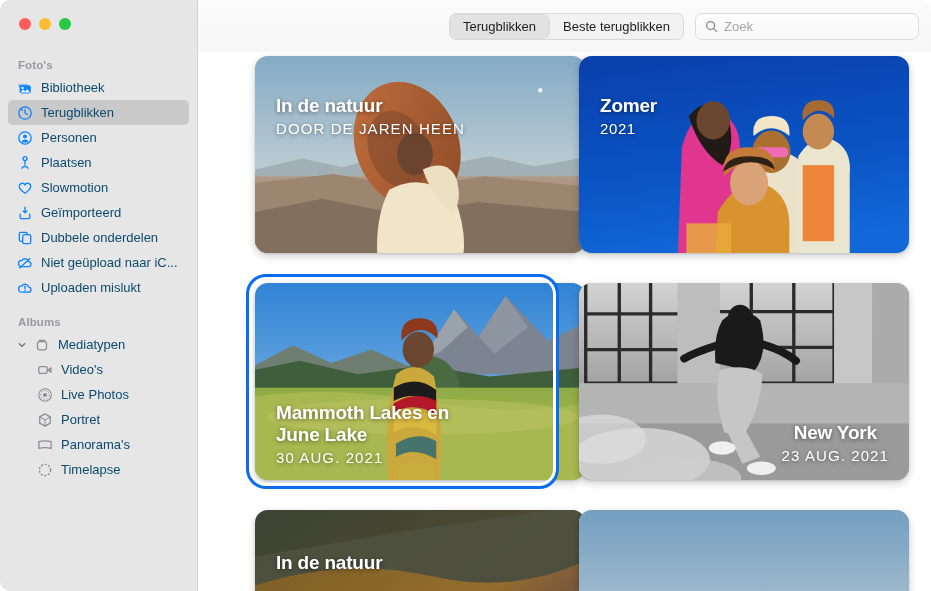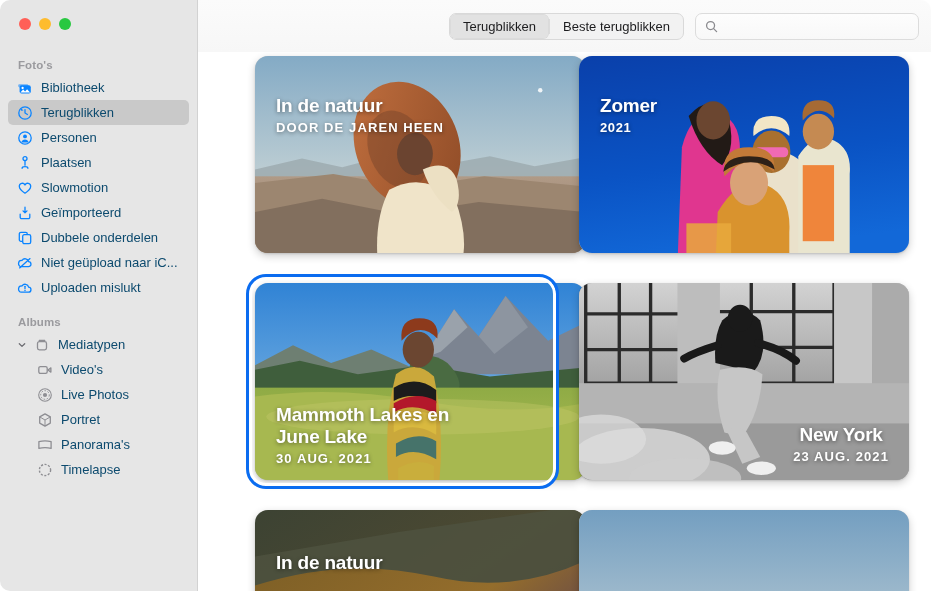--- a/index.html
+++ b/index.html
@@ -222,22 +222,22 @@
   .card-text.br-pos { right: 20px; bottom: 16px; text-align: center; }
 
   .card-title {
     font-size: 19px;
     font-weight: 700;
     letter-spacing: -0.2px;
     line-height: 1.16;
     max-width: 210px;
   }
   .card-sub {
-    font-size: 13px;
-    font-weight: 700;
+    font-size: 15px;
+    font-weight: 400;
     letter-spacing: 1.1px;
     margin-top: 3px;
   }
   .card-sub.plain { letter-spacing: 0.6px; }
 
   
   #grid .row-3 .card { }
 </style>
 </head>
 <body>
@@ -437,20 +437,21 @@
         <button class="seg">Beste terugblikken</button>
       </div>
 
       <div id="searchfield">
         <span id="search-icon">
           <svg width="13" height="13" viewBox="0 0 14 14" fill="none">
             <circle cx="6" cy="6" r="4.3" stroke="#8a8a8e" stroke-width="1.4"></circle>
             <path d="M9.3 9.3l3.2 3.2" stroke="#8a8a8e" stroke-width="1.4" stroke-linecap="round"></path>
           </svg>
         </span>
+        <input id="search-input" type="text" placeholder="Zoek" style="">
       </div>
     </div>
 
     <div id="grid">
 
       <div class="card-slot">
         <div class="card">
           <div class="card-art">
             <svg viewBox="0 0 295 197" preserveAspectRatio="xMidYMid slice">
               <defs>

